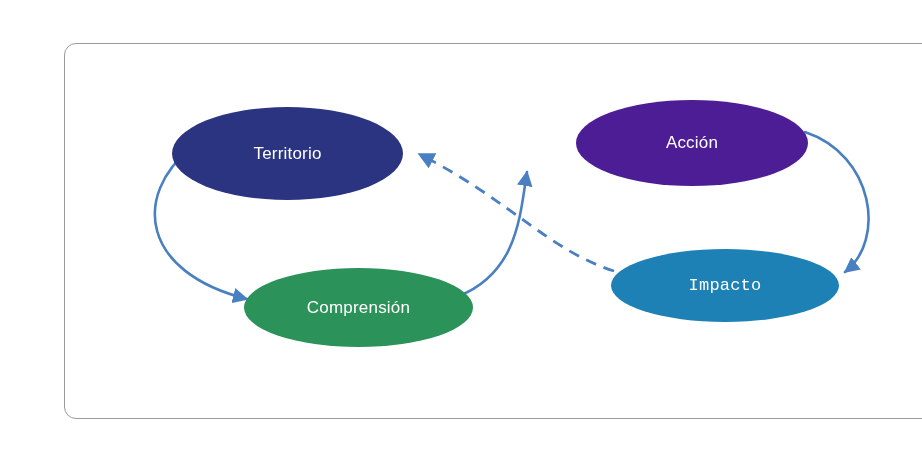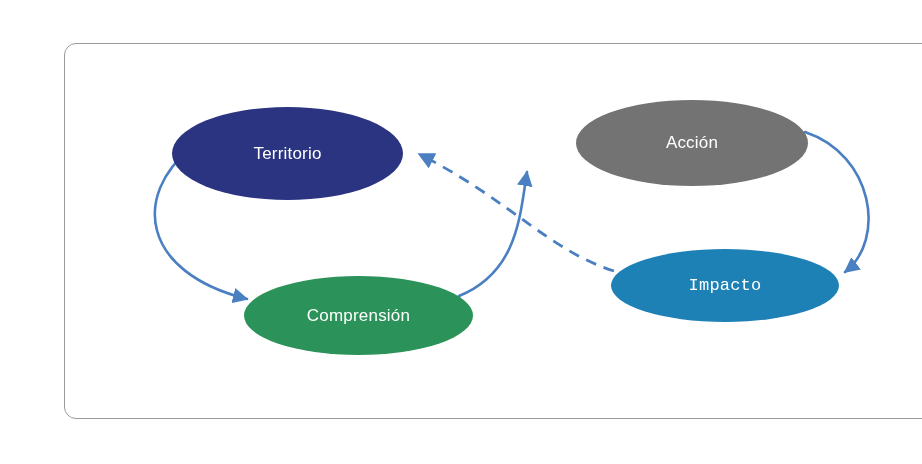--- a/index.html
+++ b/index.html
@@ -46,21 +46,21 @@
     justify-content: center;
     border-radius: 50%;
     color: #ffffff;
     font-size: 17px;
     font-weight: 400;
     letter-spacing: .2px;
     white-space: nowrap;
     box-sizing: border-box;
   }
   #node-territorio { left: 124px; top: 107px; width: 231px; height: 93px; }
-  #node-comprension { left: 196px; top: 276px; width: 229px; height: 79px; }
+  #node-comprension { left: 196px; top: 268px; width: 229px; height: 79px; }
   #node-accion      { left: 528px; top: 100px; width: 232px; height: 86px; }
   #node-impacto     { left: 563px; top: 249px; width: 228px; height: 73px; font-family: Liberation Mono, monospace; }
 </style>
 </head>
 <body>
 
 <div id="canvas">
 
   <div class="frame"></div>
 
@@ -81,21 +81,21 @@
   </svg>
 
   <div class="node" id="node-territorio" style="background:#2b3480">
     <span>Territorio</span>
   </div>
 
   <div class="node" id="node-comprension" style="background:#2b9259">
     <span>Comprensión</span>
   </div>
 
-  <div class="node" id="node-accion" style="background:#737373">
+  <div class="node" id="node-accion" style="background:#4c1d95">
     <span>Acción</span>
   </div>
 
   <div class="node" id="node-impacto" style="background:#1d81b5">
     <span>Impacto</span>
   </div>
 
 </div>
 
 </body></html>

